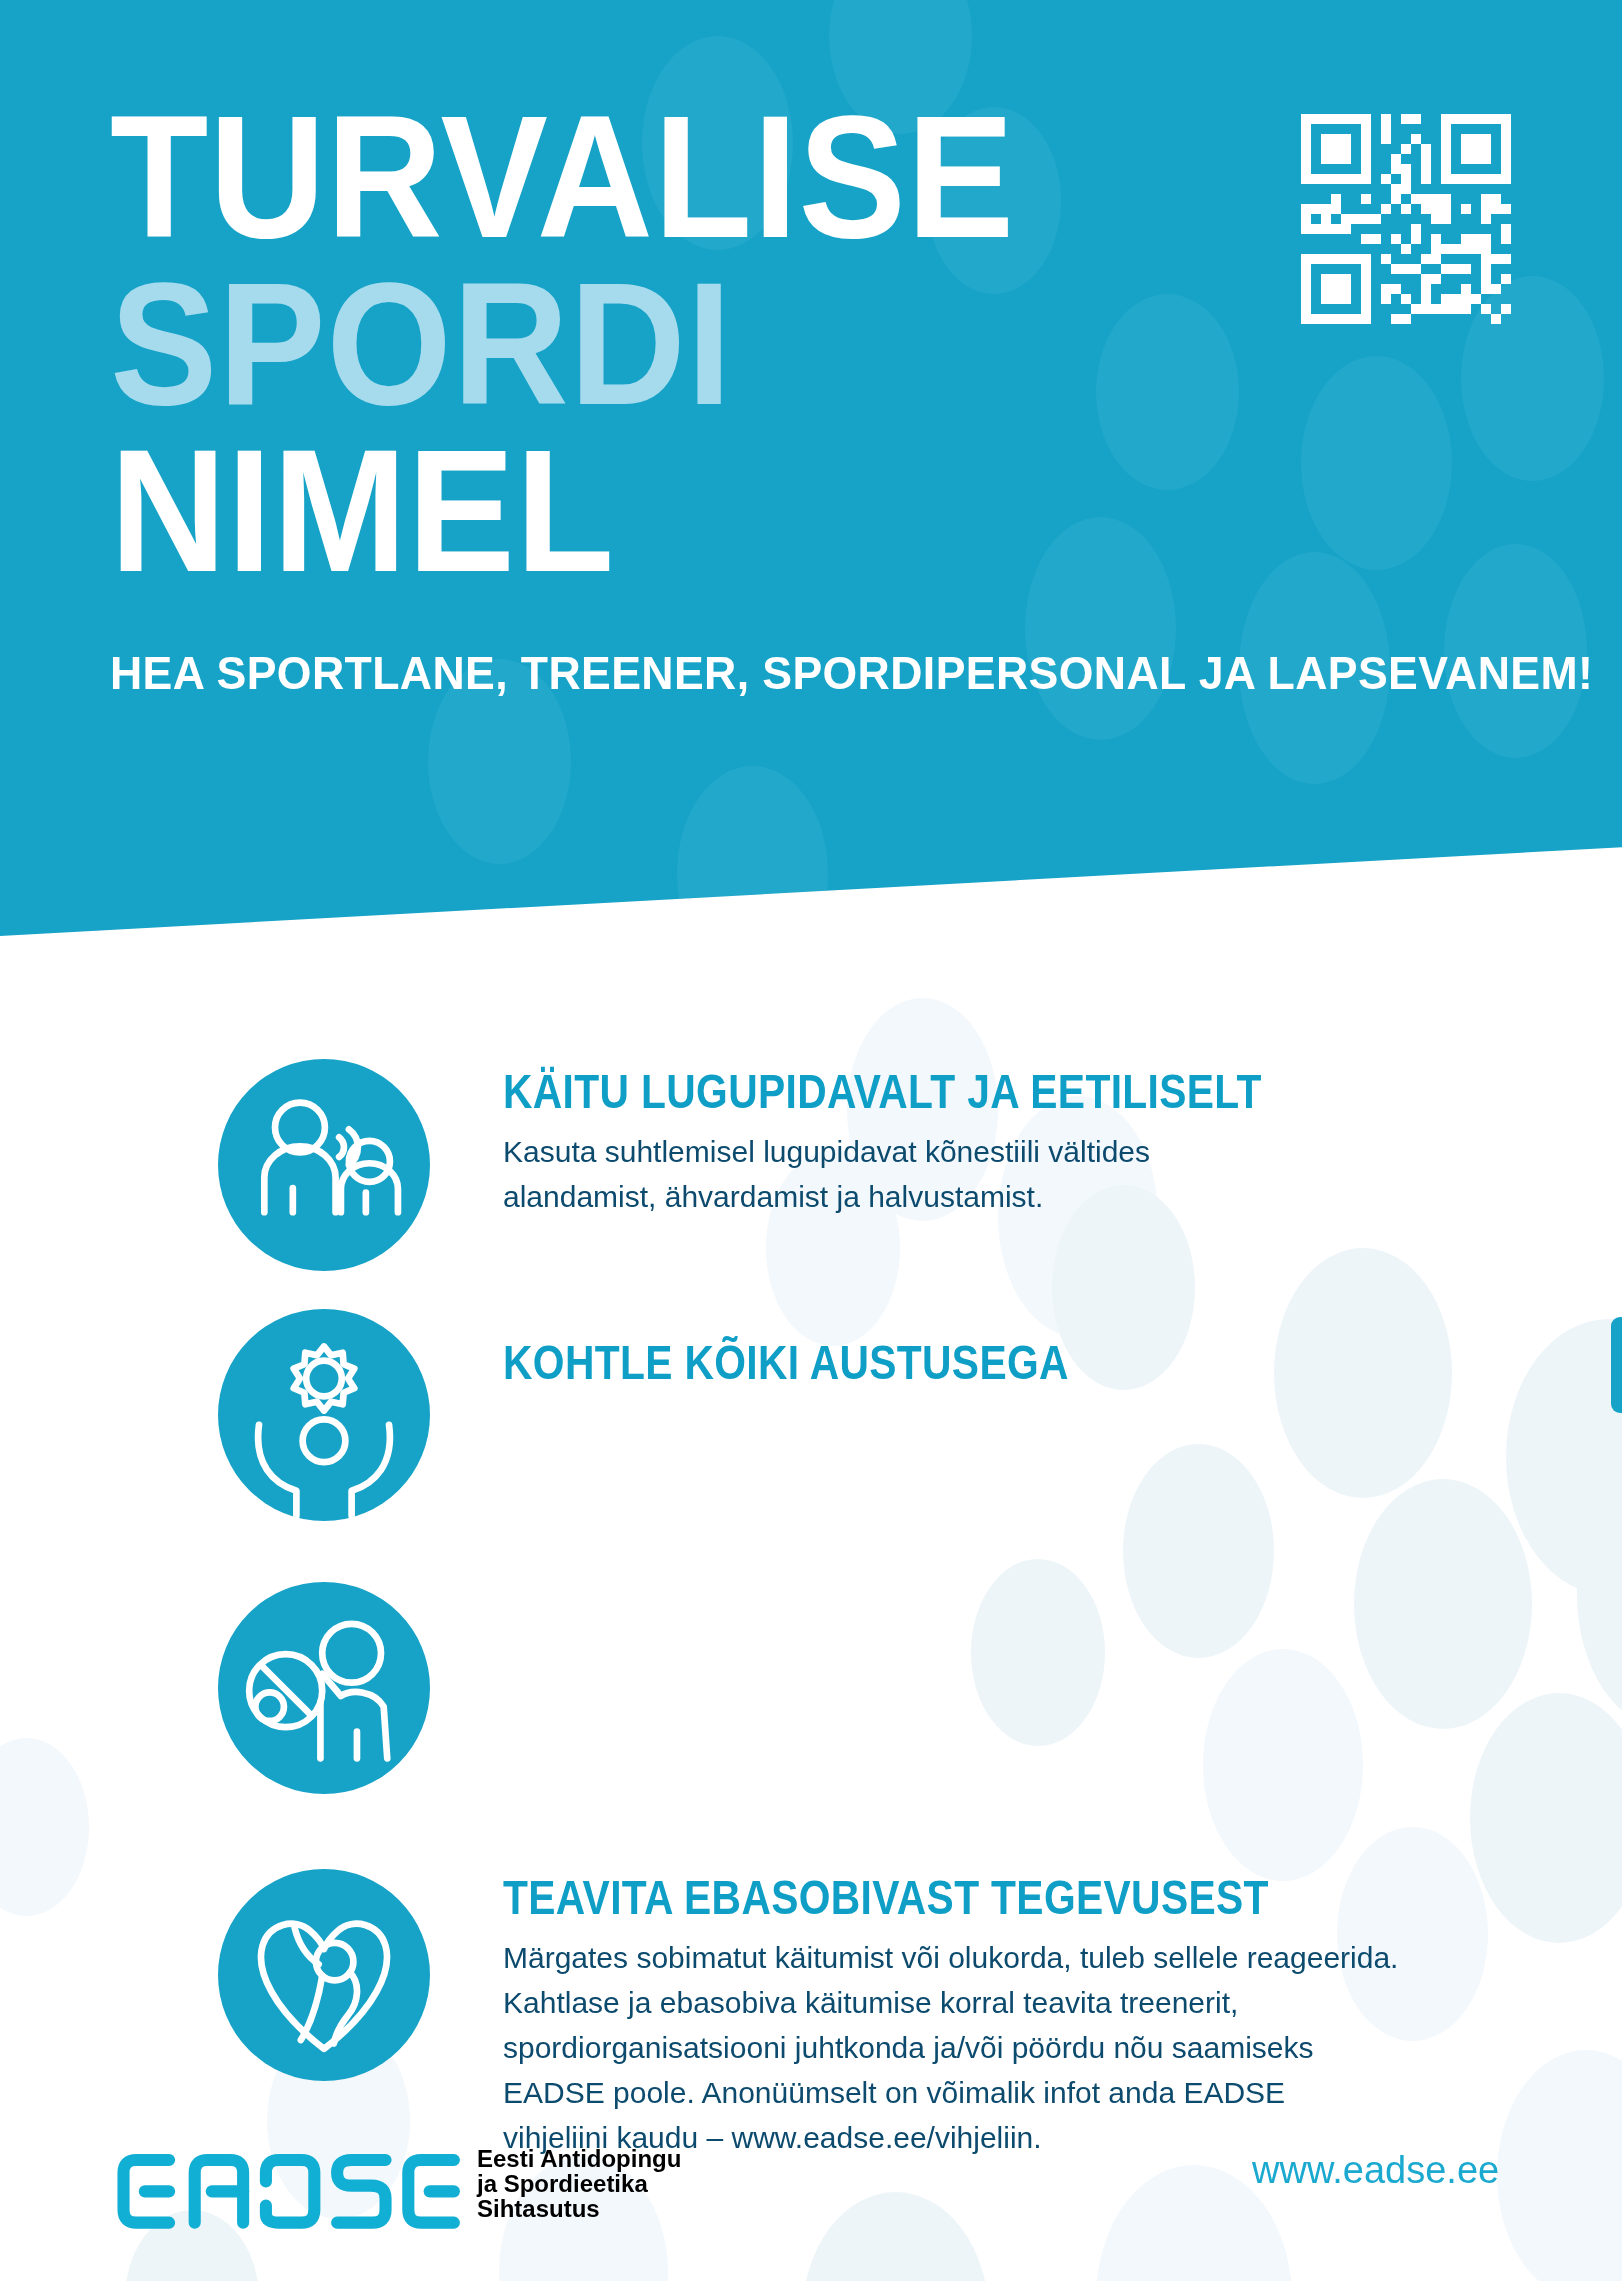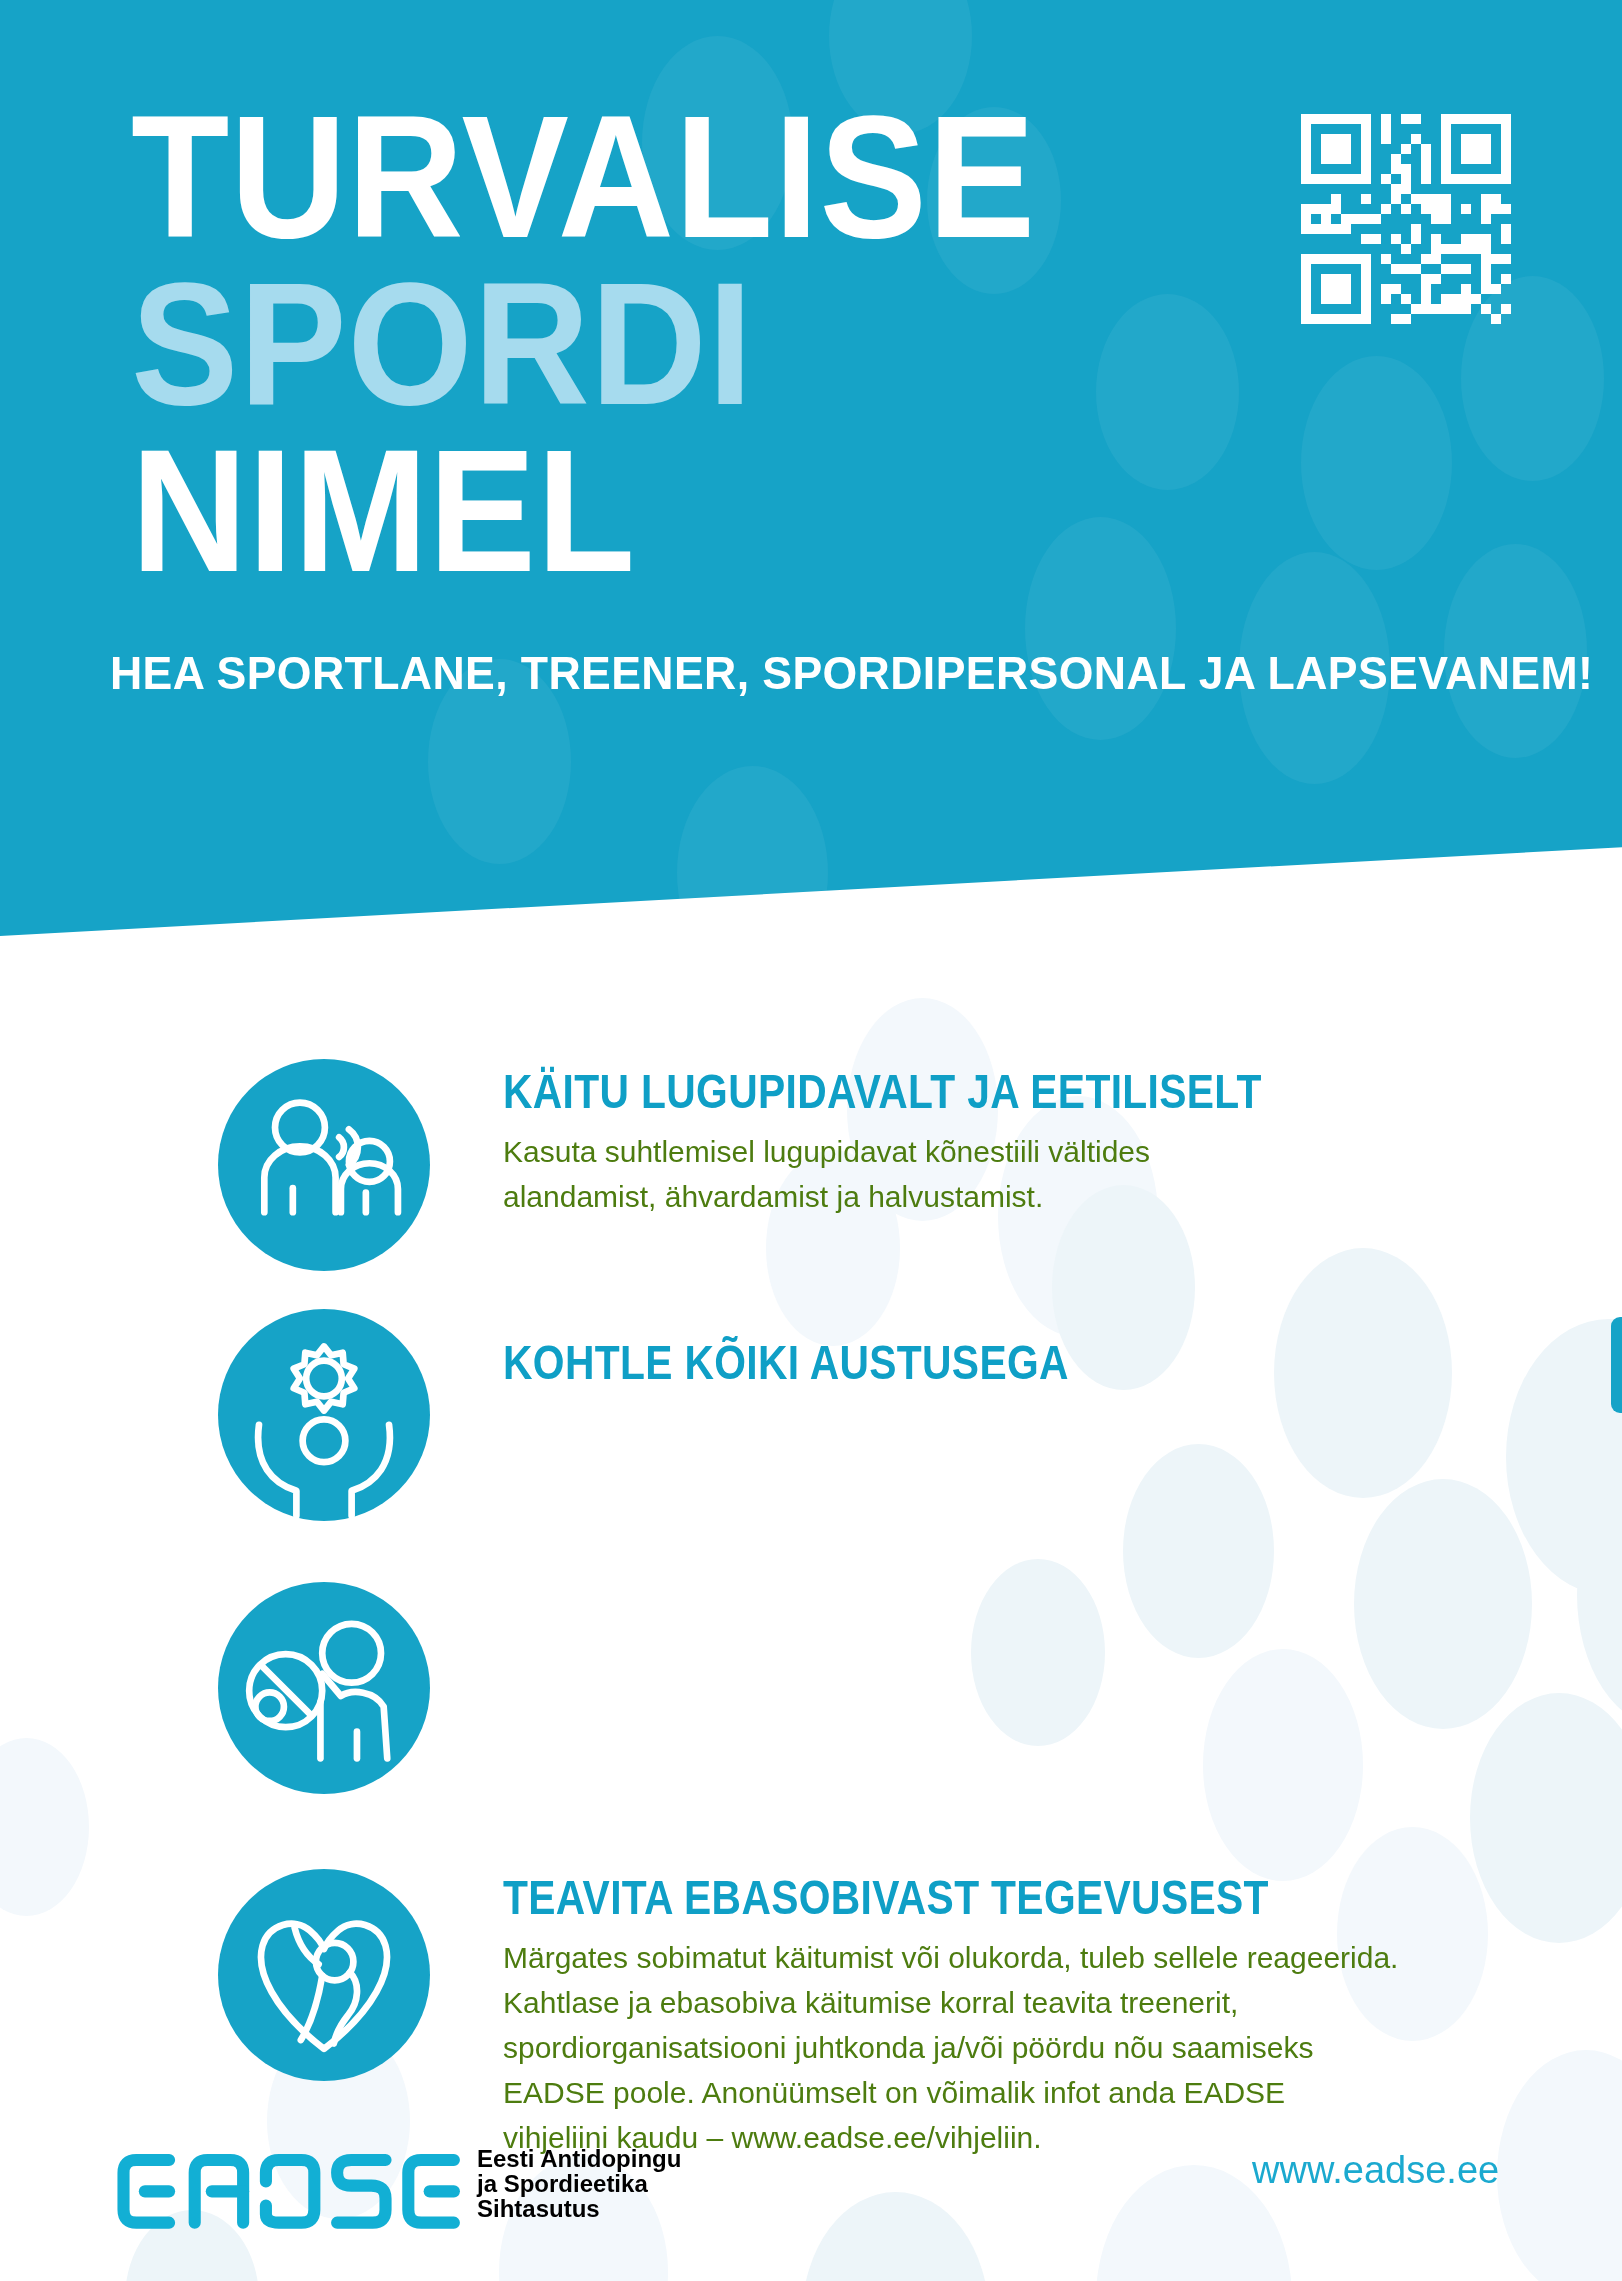--- a/index.html
+++ b/index.html
@@ -40,21 +40,21 @@
   .wb13{left:-36px;top:1738px;width:125px;height:178px;}
   .wb14{left:267px;top:2023px;width:143px;height:196px;}
   .wb15{left:499px;top:2156px;width:169px;height:232px;}
   .wb16{left:802px;top:2192px;width:187px;height:250px;}
   .wb17{left:1096px;top:2165px;width:196px;height:267px;}
   .wb18{left:1497px;top:2050px;width:178px;height:250px;}
   .wb19{left:125px;top:2210px;width:134px;height:178px;}
   .wb20{left:1337px;top:1827px;width:151px;height:214px;}
 
   
-  .title{position:absolute;left:110px;top:93px;color:#ffffff;font-weight:bold;margin-left:21px;}
+  .title{position:absolute;left:110px;top:93px;color:#ffffff;font-weight:bold;}
   .title-line{font-size:175px;line-height:167px;letter-spacing:0.9px;
               transform:scaleX(0.92);transform-origin:0 50%;white-space:nowrap;}
   .title-line.alt{color:#a6dbee;}
 
   
   .qr{position:absolute;left:1301px;top:114px;width:210px;height:210px;}
 
   
   .greeting{position:absolute;left:110px;top:647px;color:#ffffff;font-weight:bold;
             font-size:46px;line-height:53px;white-space:nowrap;letter-spacing:0.4px;
@@ -70,21 +70,21 @@
                flex:none;display:flex;align-items:center;justify-content:center;}
   .icon-circle svg{display:block;}
   .sec-text{margin-left:73px;}
   .s1 .sec-text{padding-top:3.6px;}
   .s2 .sec-text{padding-top:25px;}
   .s3 .sec-text{padding-top:10.7px;}
   .s4 .sec-text{padding-top:0;}
   .sec-text h2{margin:0 0 9px 0;font-size:48px;line-height:57px;font-weight:bold;
                color:#0f9fc6;white-space:nowrap;letter-spacing:0.4px;
                transform:scaleX(0.85);transform-origin:0 50%;}
-  .sec-text p{margin:0;font-size:30px;line-height:45px;color:#4d7c0f;
+  .sec-text p{margin:0;font-size:30px;line-height:45px;color:#0c4a6e;
               white-space:pre-line;}
 
   
   .edge-notch{position:absolute;right:0;top:1317px;width:11.6px;height:96px;
               background:#16a3c7;border-radius:9px 0 0 9px;}
 
   
   .logo{position:absolute;left:105px;top:2142px;width:356px;height:93px;}
   .tagline{position:absolute;left:477px;top:2146px;font-size:24px;line-height:25px;
            color:#000000;white-space:pre-line;font-weight:700;}

